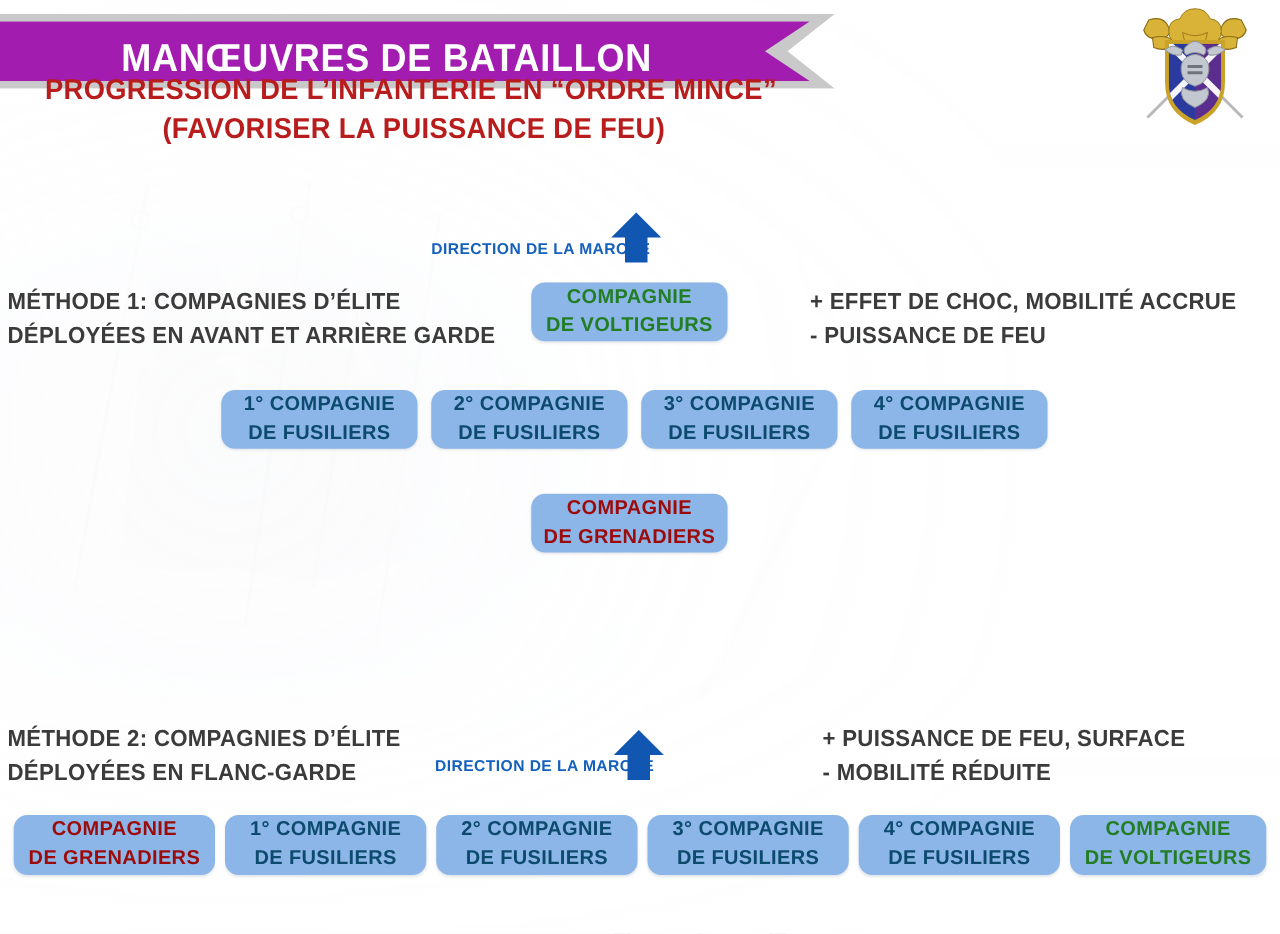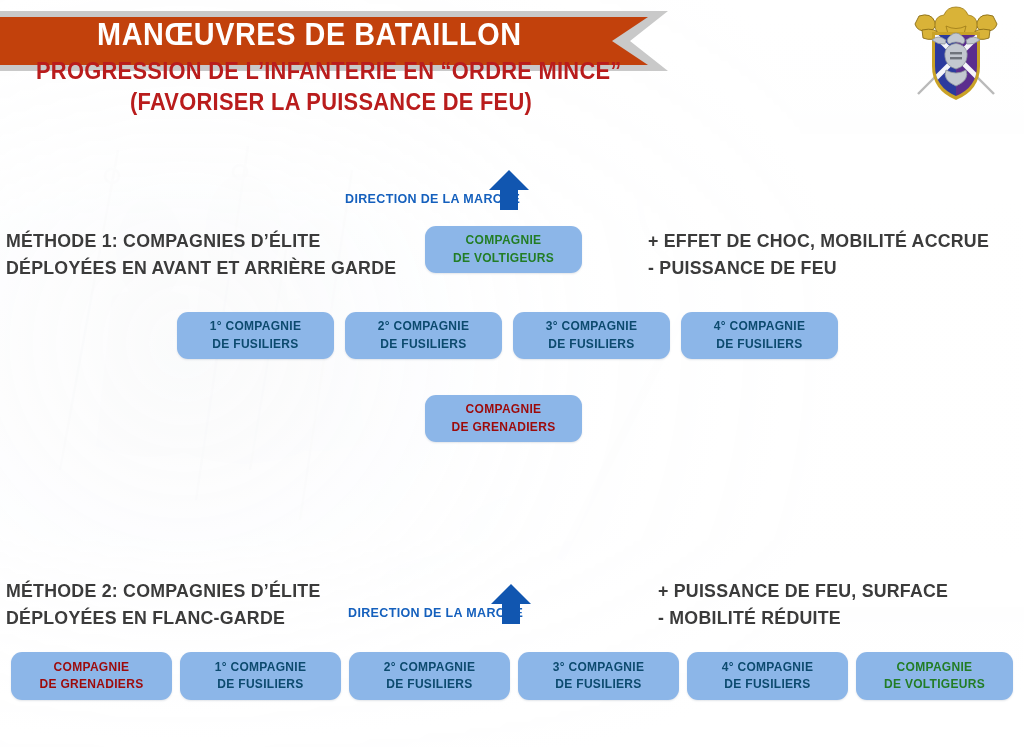--- a/index.html
+++ b/index.html
@@ -45,24 +45,24 @@
     height: 60px;
     background: #c9c9c9;
     clip-path: polygon(0 0, 668px 0, 630px 30px, 668px 60px, 0 60px);
   }
   #banner {
     position: absolute;
     left: 0;
     top: 17px;
     width: 648px;
     height: 48px;
-    background: #c2410c;
+    background: #a21caf;
     clip-path: polygon(0 0, 648px 0, 612px 24px, 648px 48px, 0 48px);
     display: flex;
-    align-items: flex-start;
+    align-items: flex-end;
     justify-content: center;
   }
   #banner-title {
     color: #ffffff;
     font-size: 31px;
     font-weight: 700;
     letter-spacing: 0.6px;
     transform: scaleX(0.93);
     padding-right: 32px;
     white-space: nowrap;
@@ -148,21 +148,21 @@
     background: #8cb6e8;
     border-radius: 11px;
     display: flex;
     flex-direction: column;
     align-items: center;
     justify-content: center;
     box-shadow: 0 1px 2px rgba(40,60,90,0.13);
     box-sizing: border-box;
   }
   .unit-line {
-    font-size: 12px;
+    font-size: 16px;
     font-weight: 700;
     letter-spacing: 0.3px;
     line-height: 1.42;
     white-space: nowrap;
     text-align: right;
   }
   .unit-fusiliers .unit-line { color: #0c4a6e; }
   .unit-voltigeurs .unit-line { color: #227d25; }
   .unit-grenadiers .unit-line { color: #9d0a0a; }
 </style>

